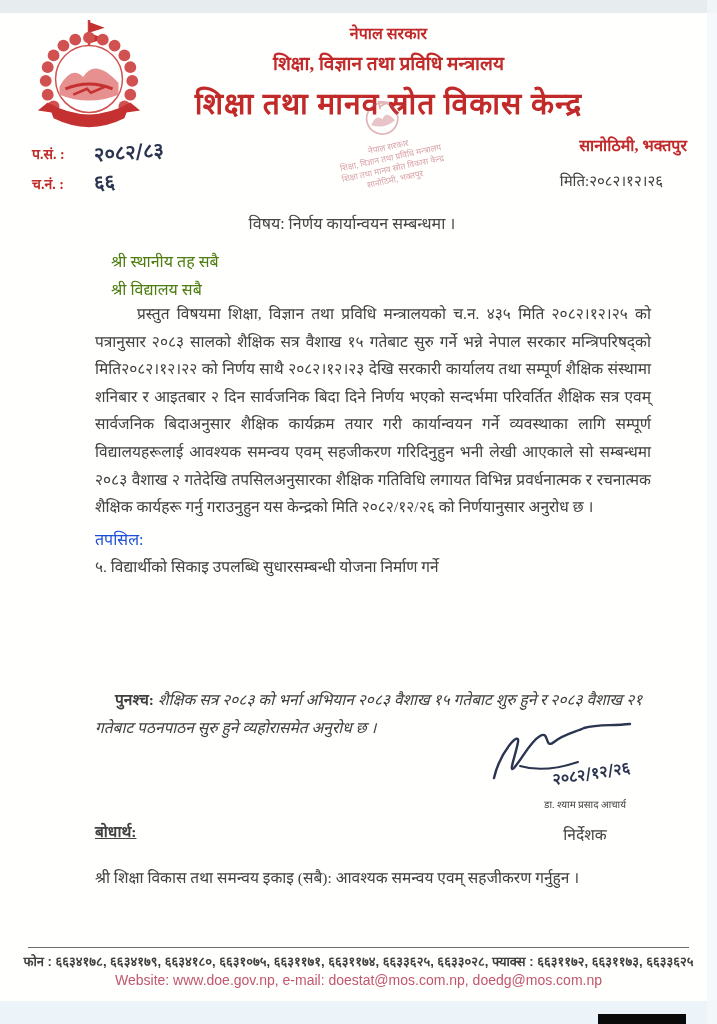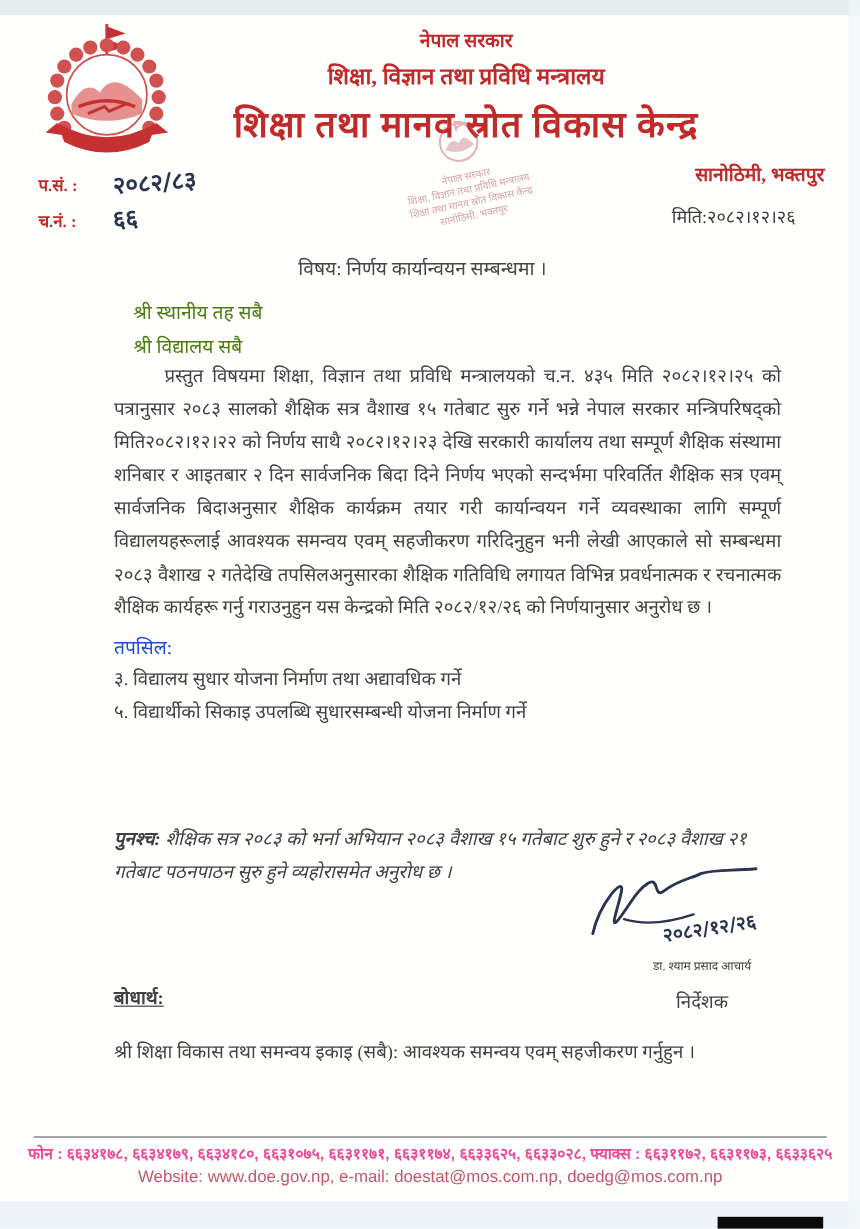--- a/index.html
+++ b/index.html
@@ -39,35 +39,35 @@
   .recipients{position:absolute;left:95px;top:248px;font-size:16px;line-height:28px;color:#4d7c0f;margin-left:16px;}
 
   .bodytext{position:absolute;left:95px;width:556px;top:300px;font-size:15.5px;line-height:27.6px;
             text-align:justify;color:#414141;}
   .bodytext .indent{display:inline-block;width:42px;}
 
   .tapasil-h{position:absolute;left:95px;top:528px;font-size:16px;color:#1d4ed8;}
   .tapasil{position:absolute;left:95px;top:554px;font-size:15.5px;line-height:26.6px;color:#414141;}
 
   .postscript{position:absolute;left:95px;width:548px;top:686px;font-size:15.5px;line-height:28px;color:#3f3f3f;}
-  .postscript .ps-label{font-style:italic;font-weight:bold;}
+  .postscript .ps-label{font-weight:bold;margin-left:20px;}
   .postscript .ps-text{font-style:italic;}
 
   .signature{position:absolute;left:480px;top:722px;width:170px;height:70px;}
   .sig-date{position:absolute;left:552px;top:762px;font-family:"DejaVu Sans","Liberation Sans",sans-serif;
             color:#2b3550;font-size:16px;font-weight:bold;transform:rotate(-9deg);white-space:nowrap;}
   .sig-name{position:absolute;left:470px;width:230px;top:797px;text-align:center;font-size:10px;color:#414141;}
   .sig-title{position:absolute;left:470px;width:230px;top:823px;text-align:center;font-size:15.5px;color:#414141;}
 
   .cc-h{position:absolute;left:95px;top:820px;font-size:15.5px;color:#414141;text-decoration:underline;font-weight:bold;}
   .cc{position:absolute;left:95px;top:864px;font-size:15.5px;line-height:27px;color:#414141;}
 
   .footer-rule{position:absolute;left:28px;right:28px;top:947px;border-top:1.5px solid #6c6c6c;}
   .footer-phone{position:absolute;left:0;right:0;top:952px;text-align:center;font-size:13px;
-                color:#ec4899;font-family:"Liberation Sans","DejaVu Sans",sans-serif;font-weight:bold;}
+                color:#404040;font-family:"Liberation Sans","DejaVu Sans",sans-serif;font-weight:bold;}
   .footer-web{position:absolute;left:0;right:0;top:972px;text-align:center;font-size:14px;
               color:#c2566b;font-family:"Liberation Sans","DejaVu Sans",sans-serif;}
   .scan-artifact{position:absolute;left:598px;top:1014px;width:88px;height:10px;background:#0a0a0a;}
 </style>
 </head>
 <body>
 
 <div class="band-top"></div>
 <div class="paper"></div>
 <div class="band-bottom"></div>
@@ -144,21 +144,20 @@
 
 <div class="recipients">
   <div>श्री स्थानीय तह सबै</div>
   <div>श्री विद्यालय सबै</div>
 </div>
 
 <div class="bodytext"><span class="indent"></span><span>प्रस्तुत विषयमा शिक्षा, विज्ञान तथा प्रविधि मन्त्रालयको च.न. ४३५ मिति २०८२।१२।२५ को पत्रानुसार २०८३ सालको शैक्षिक सत्र वैशाख १५ गतेबाट सुरु गर्ने भन्ने नेपाल सरकार मन्त्रिपरिषद्को मिति२०८२।१२।२२ को निर्णय साथै २०८२।१२।२३ देखि सरकारी कार्यालय तथा सम्पूर्ण शैक्षिक संस्थामा शनिबार र आइतबार २ दिन सार्वजनिक बिदा दिने निर्णय भएको सन्दर्भमा परिवर्तित शैक्षिक सत्र एवम् सार्वजनिक बिदाअनुसार शैक्षिक कार्यक्रम तयार गरी कार्यान्वयन गर्ने व्यवस्थाका लागि सम्पूर्ण विद्यालयहरूलाई आवश्यक समन्वय एवम् सहजीकरण गरिदिनुहुन भनी लेखी आएकाले सो सम्बन्धमा २०८३ वैशाख २ गतेदेखि तपसिलअनुसारका शैक्षिक गतिविधि लगायत विभिन्न प्रवर्धनात्मक र रचनात्मक शैक्षिक कार्यहरू गर्नु गराउनुहुन यस केन्द्रको मिति २०८२/१२/२६ को निर्णयानुसार अनुरोध छ ।</span></div>
 
 <div class="tapasil-h">तपसिल:</div>
 <div class="tapasil">
-  <div>३. विद्यालय सुधार योजना निर्माण तथा अद्यावधिक गर्ने</div>
   <div>५. विद्यार्थीको सिकाइ उपलब्धि सुधारसम्बन्धी योजना निर्माण गर्ने</div>
 </div>
 
 <div class="postscript">
   <span class="ps-label">पुनश्च:</span><span class="ps-text"> शैक्षिक सत्र २०८३ को भर्ना अभियान २०८३ वैशाख १५ गतेबाट शुरु हुने र २०८३ वैशाख २१ गतेबाट पठनपाठन सुरु हुने व्यहोरासमेत अनुरोध छ ।</span>
 </div>
 
 <div class="signature">
   <svg width="170" height="70" viewBox="0 0 170 70">
     <path d="M14 56 C20 30 40 8 38 20 C36 32 28 52 34 46 C44 34 50 20 60 14 C70 8 64 28 74 20 C84 12 96 10 104 6 C118 2 130 4 150 2" fill="none" stroke="#2b3550" stroke-width="2.4" stroke-linecap="round"></path>

